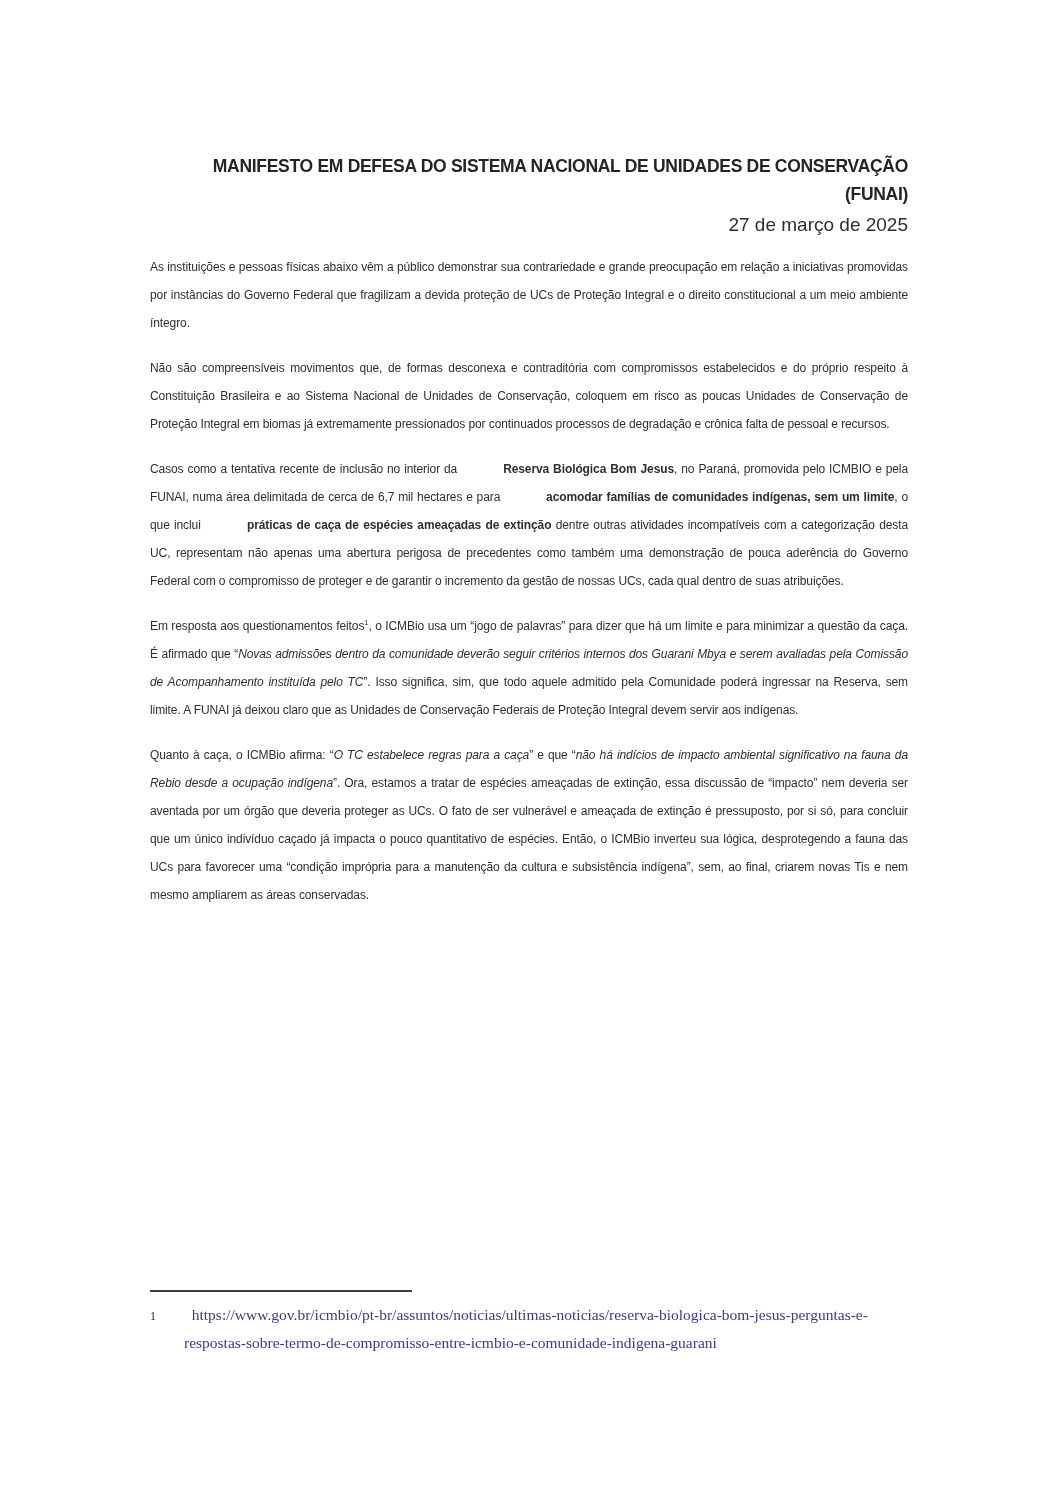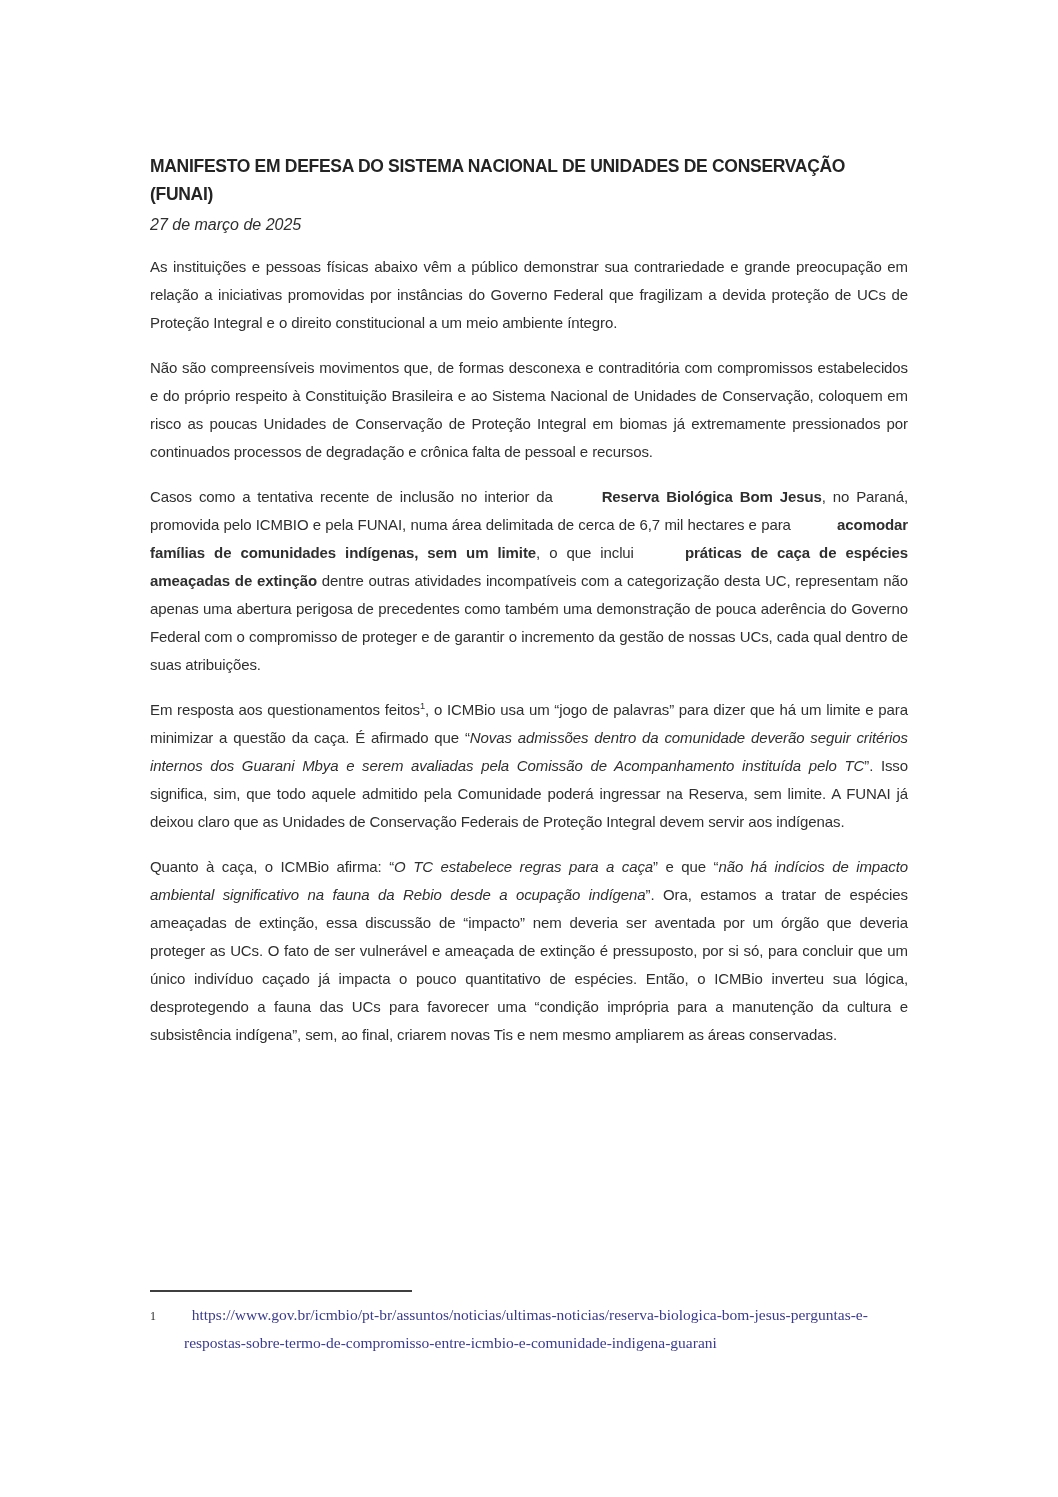--- a/index.html
+++ b/index.html
@@ -19,37 +19,37 @@
   }
   .content {
     position: absolute;
     left: 150px;
     top: 152px;
     width: 758px;
   }
   .doc-title {
     display: flex;
     flex-direction: column;
-    align-items: flex-start;
+    align-items: flex-end;
     font-weight: bold;
     font-size: 17.5px;
     line-height: 28px;
     letter-spacing: -0.3px;
     color: #242424;
   }
   .doc-title .title-line { white-space: nowrap; }
   .doc-date {
-    font-size: 16px;
+    text-align: right;
+    font-size: 19px;
     line-height: 28px;
     margin: 3px 0 14px 0;
-    font-style: italic;
   }
   .body-text { margin-top: 8px; }
   .body-text p {
-    font-size: 15px;
+    font-size: 12px;
     line-height: 28px;
     letter-spacing: -0.1px;
     text-align: justify;
     margin: 0 0 17px 0;
   }
   .body-text p strong { font-weight: bold; padding-left: 42px; }
   .body-text p em { font-style: italic; }
   .body-text p sup {
     font-size: 62%;
     vertical-align: super;

